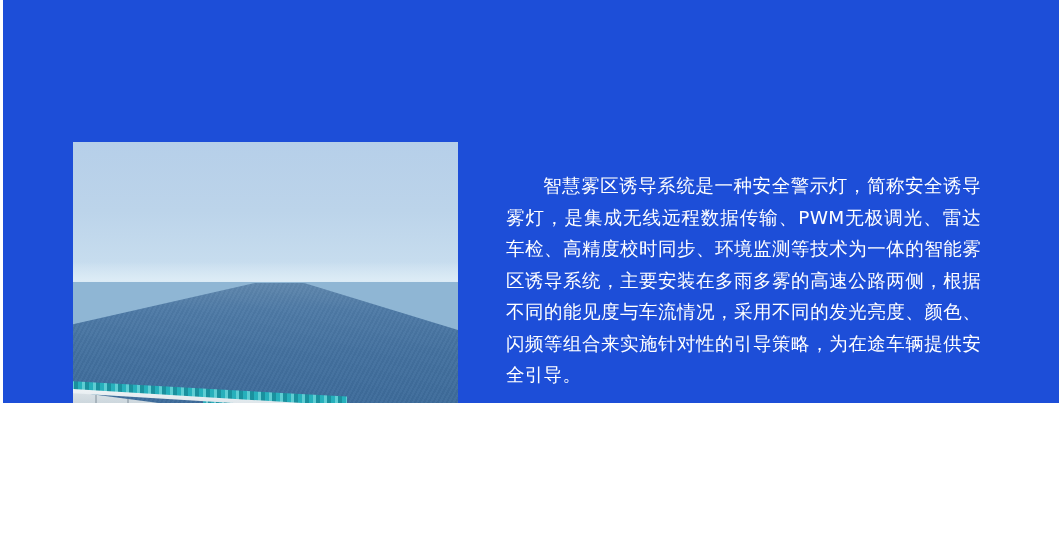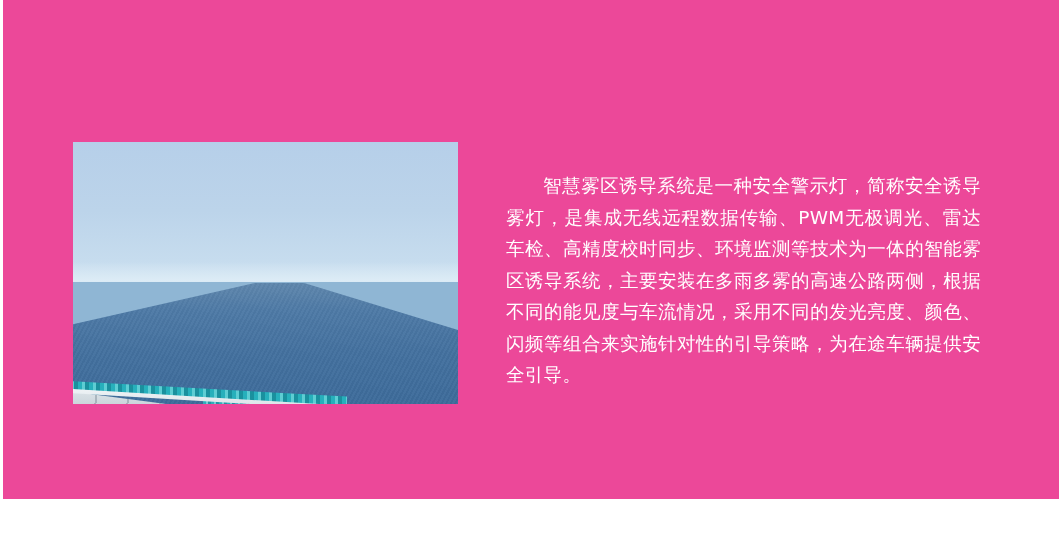--- a/index.html
+++ b/index.html
@@ -11,23 +11,23 @@
     width: 1060px;
     height: 535px;
     background: #ffffff;
     font-family: "Liberation Sans", "DejaVu Sans", sans-serif;
     overflow: hidden;
   }
 
   .page {
     position: relative;
     width: 1056px;
-    height: 499px;
+    height: 403px;
     margin: 0 0 0 3px;
-    background: #ec4899;
+    background: #1d4ed8;
     overflow: hidden;
   }
 
   
   .photo-frame {
     position: absolute;
     left: 70px;
     top: 142px;
     width: 385px;
     height: 262px;

